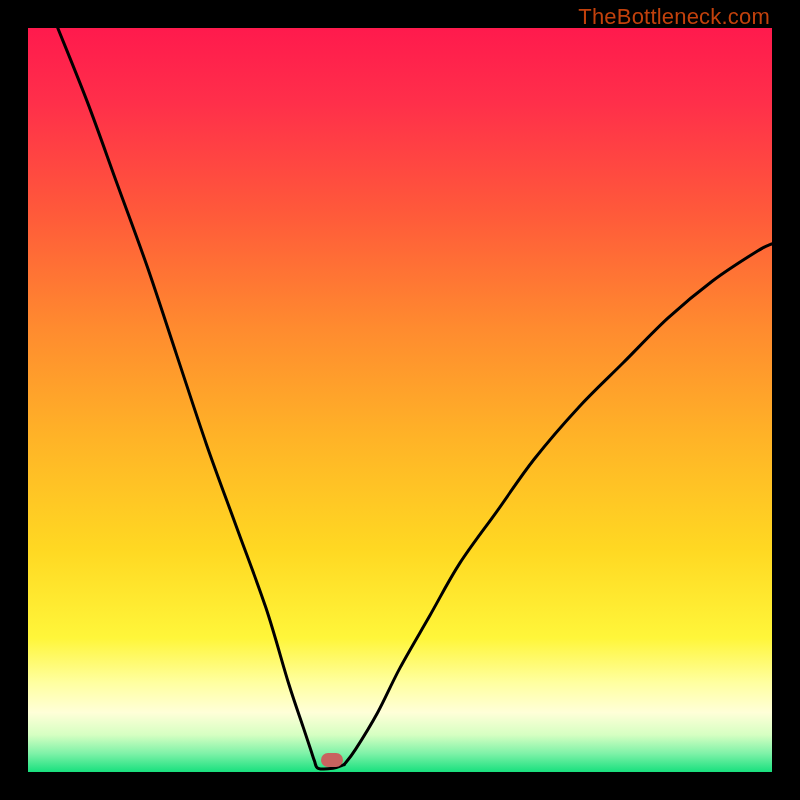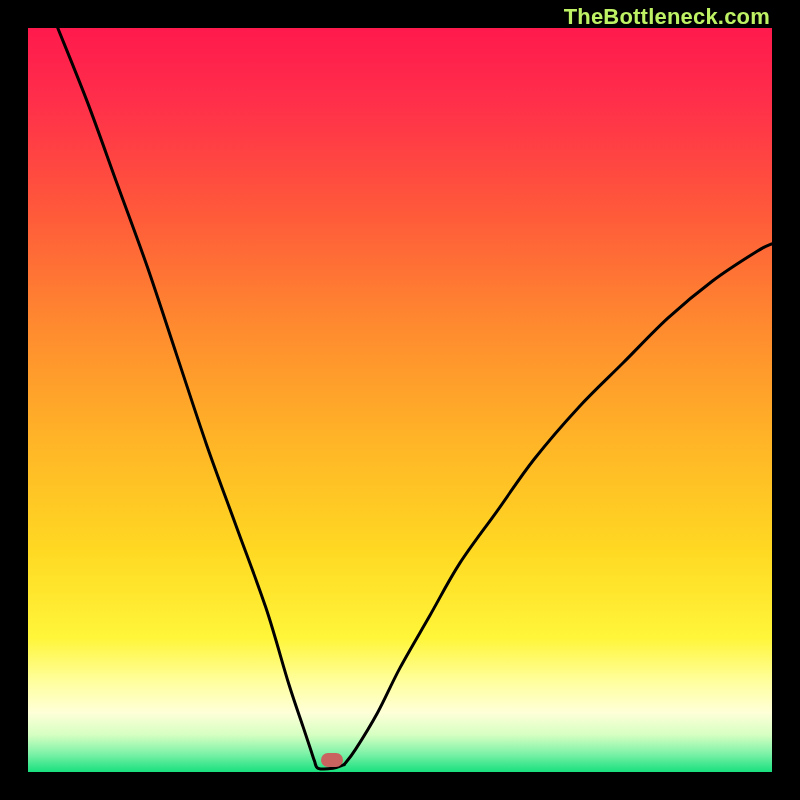--- a/index.html
+++ b/index.html
@@ -35,23 +35,23 @@
     position: absolute;
     width: 22px;
     height: 14px;
     border-radius: 7px;
     transform: translate(-50%, -50%);
   }
   .watermark {
     position: absolute;
     top: 4px;
     right: 30px;
-    color: #bef264;
+    color: #c2410c;
     font-size: 22px;
-    font-weight: 700;
+    font-weight: 400;
     letter-spacing: 0.2px;
     user-select: none;
   }
 </style>
 </head>
 <body>
 
 <div class="frame">
 
   <div class="plot-area">

